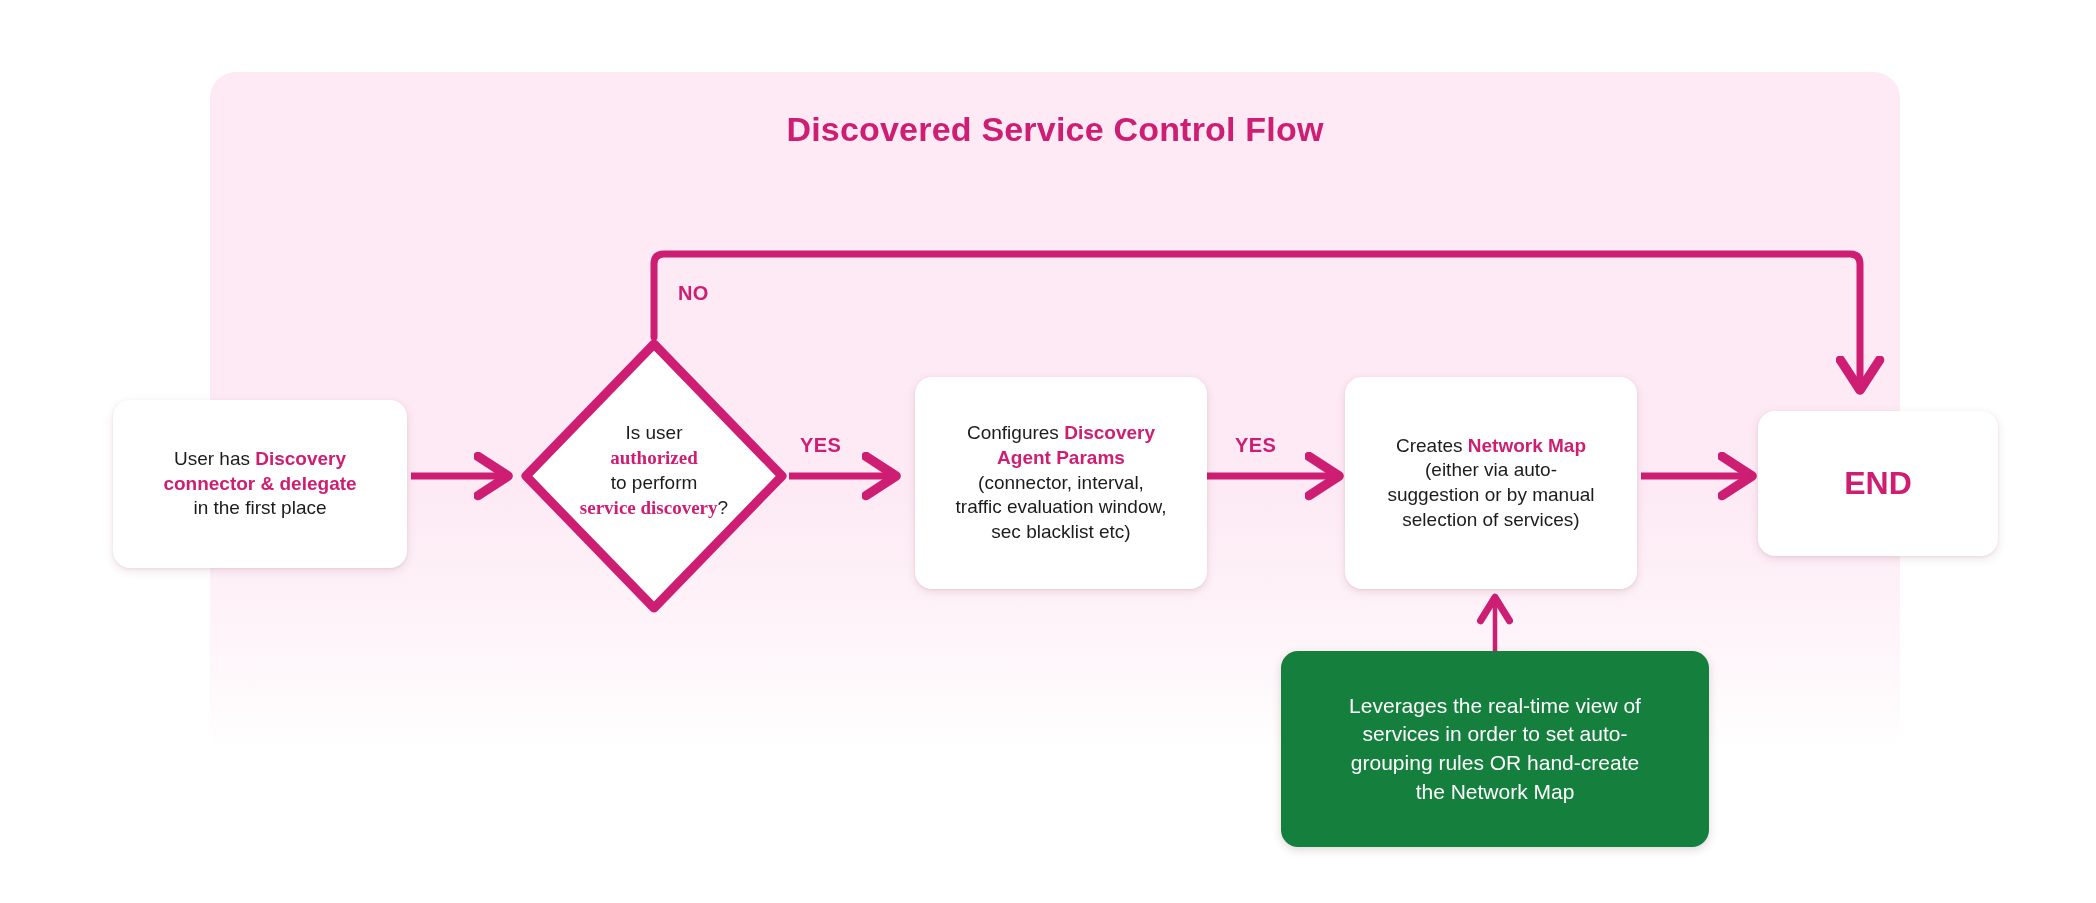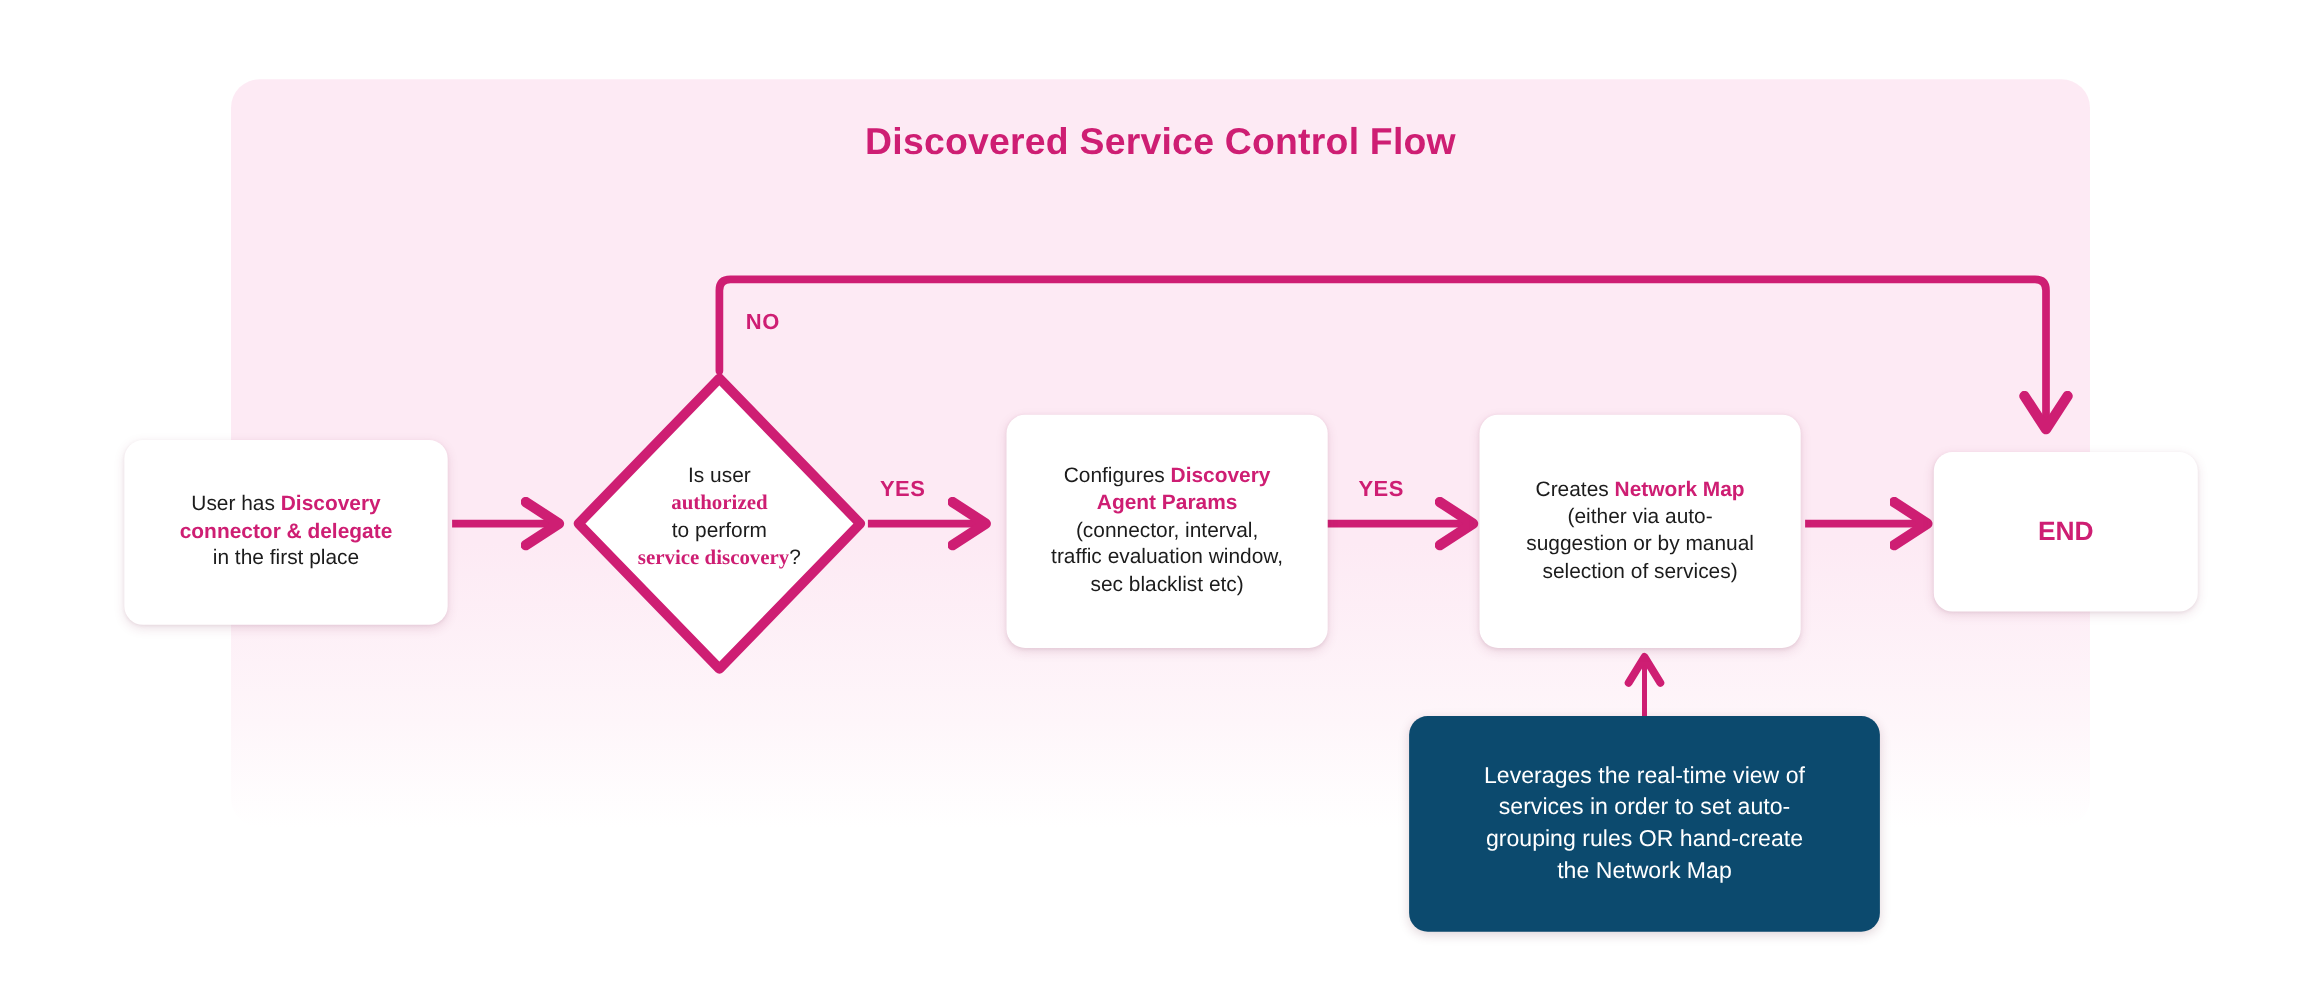--- a/index.html
+++ b/index.html
@@ -32,35 +32,35 @@
     display:flex;align-items:center;justify-content:center;
     text-align:center;color:#1c1c1c;font-size:19px;line-height:1.30;
     box-sizing:border-box;padding:10px 14px;
   }
   .card .b{color:#ce1e73;font-weight:bold;}
 
   .card-start{left:113px;top:400px;width:294px;height:168px;}
   .card-config{left:903px;top:377px;width:292px;height:212px;margin-left:12px;}
   .card-netmap{left:1345px;top:377px;width:292px;height:212px;}
   .card-end{left:1758px;top:411px;width:240px;height:145px;
-            font-size:24px;font-weight:bold;color:#ce1e73;}
+            font-size:32px;font-weight:bold;color:#ce1e73;}
 
   
   .diamond-wrap{position:absolute;left:519px;top:348px;width:270px;height:278px;}
   .diamond-txt{
     position:absolute;left:26px;top:72px;width:218px;
     text-align:center;font-size:19px;line-height:1.32;color:#1c1c1c;
     pointer-events:none;
   }
   .diamond-txt .b{color:#ce1e73;font-weight:bold;font-family:Liberation Serif, serif;}
 
   
   .note{
     position:absolute;left:1281px;top:651px;width:428px;height:196px;
-    background:#0c4a6e;border-radius:17px;
+    background:#15803d;border-radius:17px;
     box-shadow:0 3px 10px rgba(90,25,50,.18);
     display:flex;align-items:center;justify-content:center;
     text-align:center;color:#ffffff;font-size:21px;line-height:1.36;
     box-sizing:border-box;padding:12px 22px;
   }
 
   
   .elabel{position:absolute;font-size:20px;font-weight:bold;color:#ce1e73;letter-spacing:.4px;}
   .lbl-no{left:678px;top:282px;}
   .lbl-yes1{left:800px;top:434px;}

